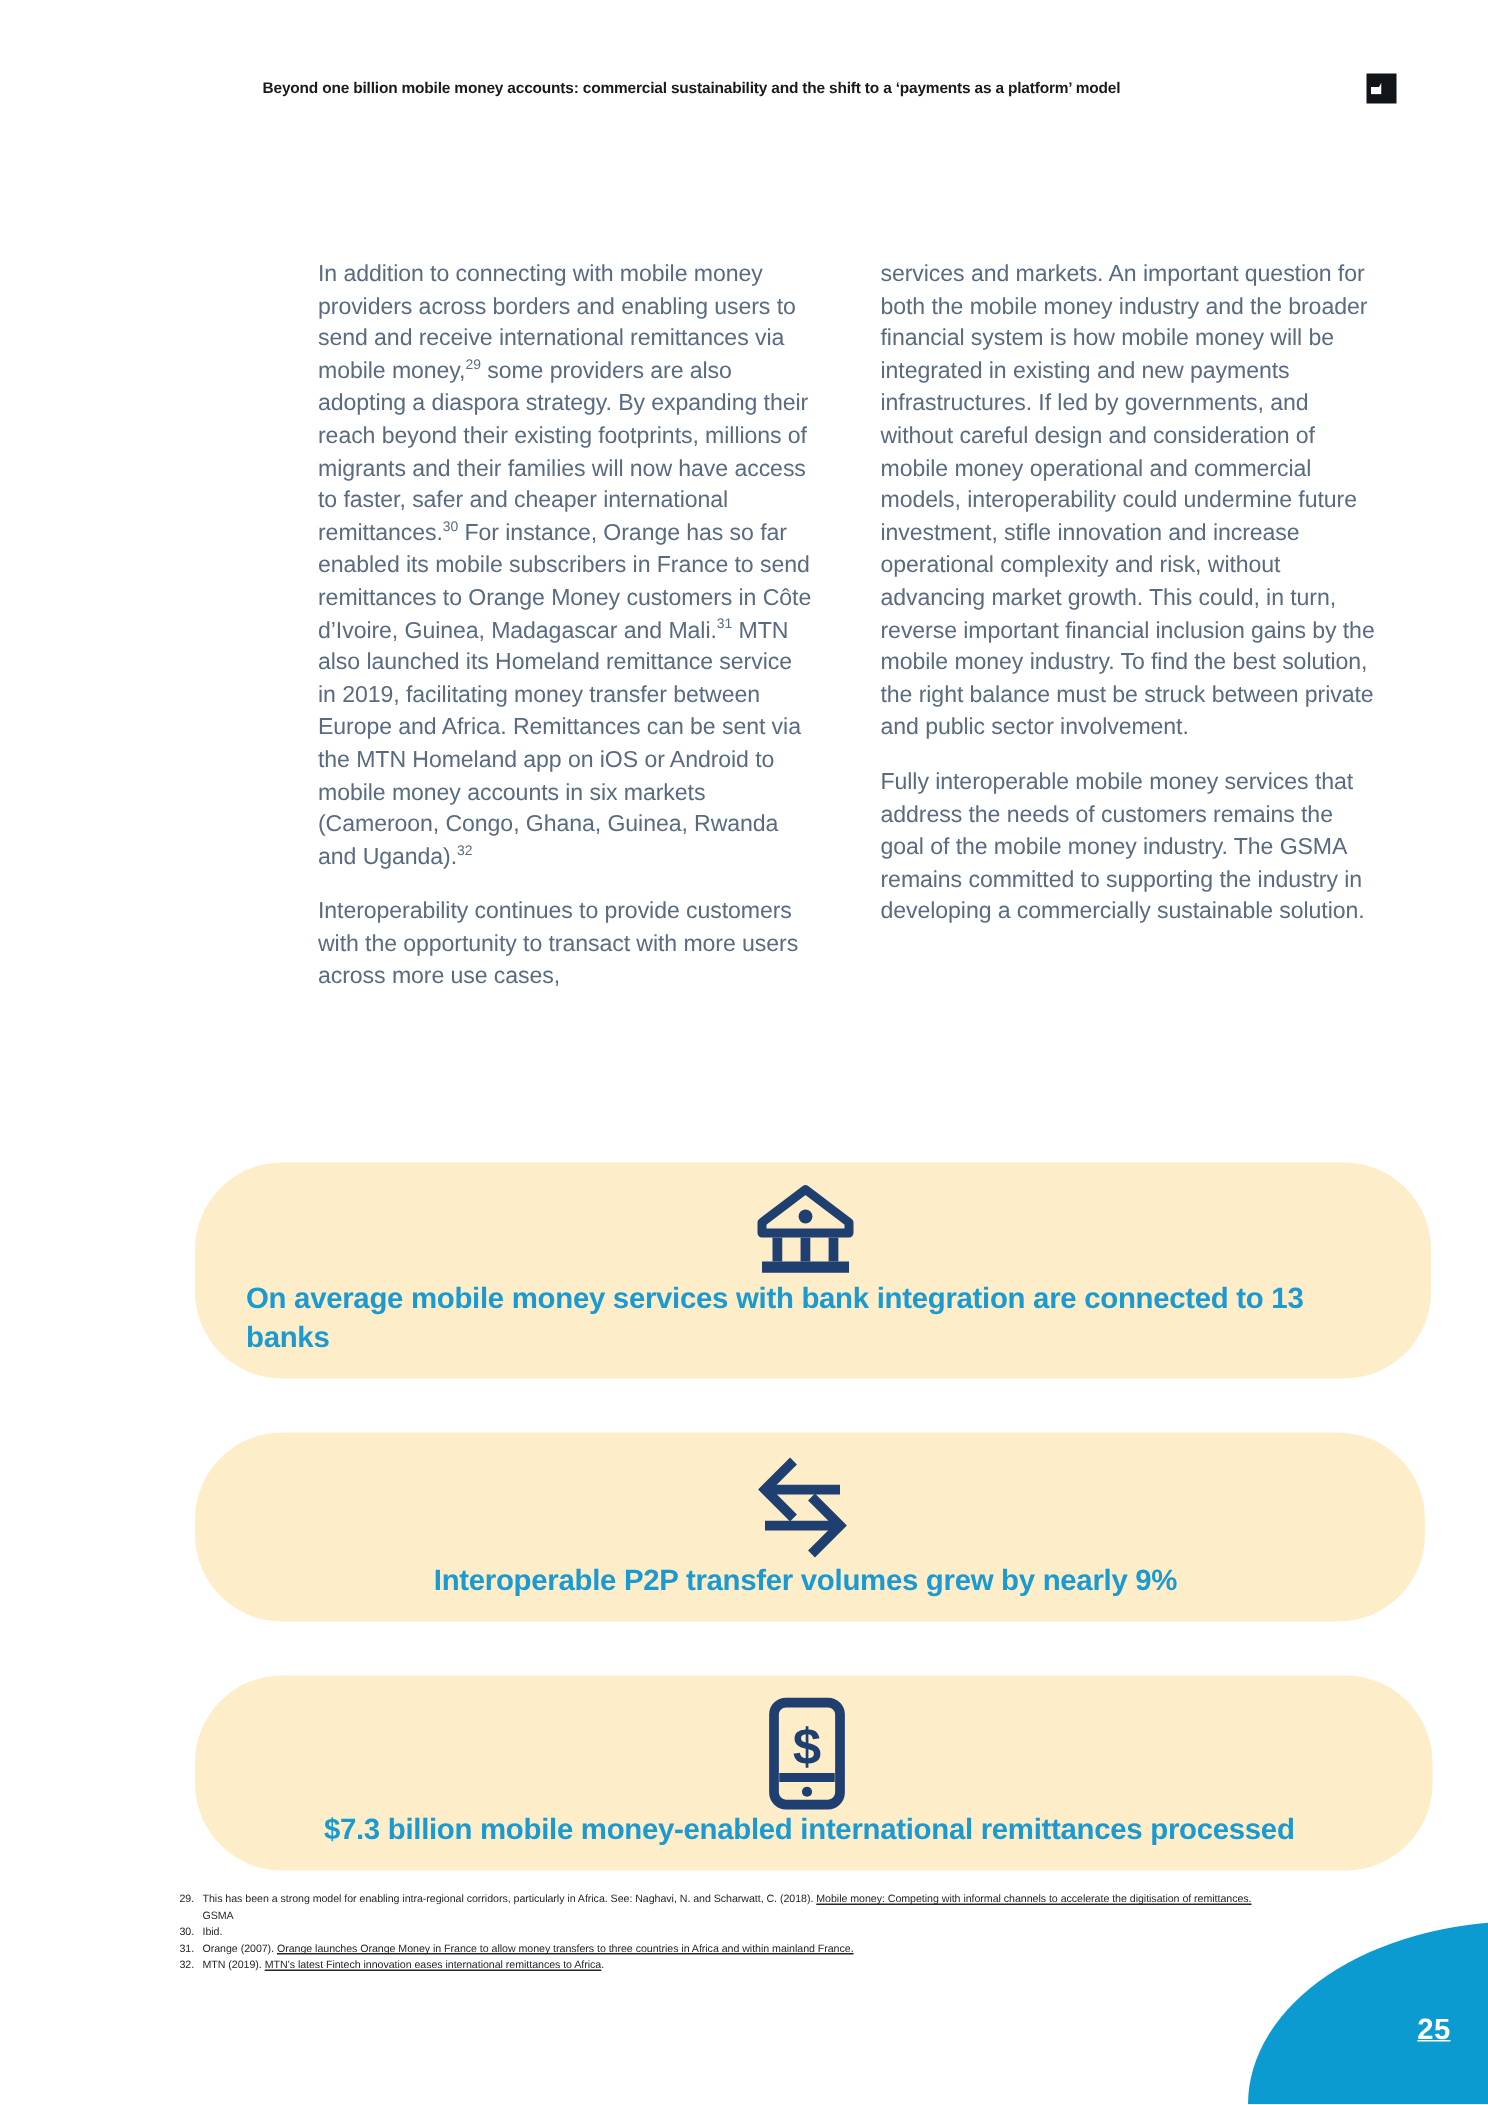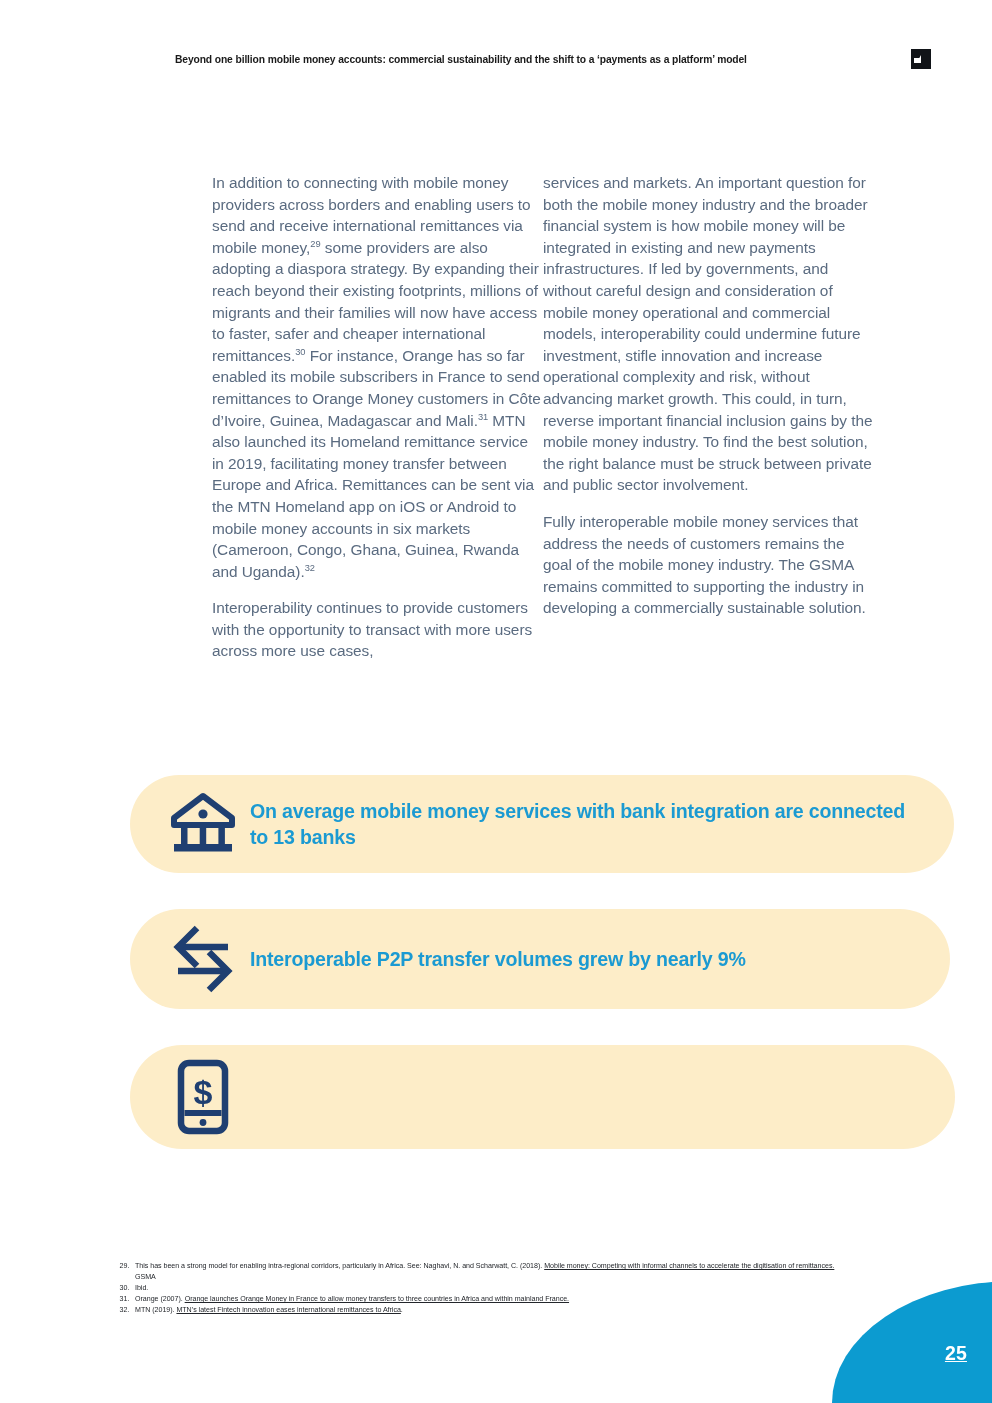--- a/index.html
+++ b/index.html
@@ -63,20 +63,21 @@
     clip-path: polygon(0% 38%, 38% 38%, 50% 0%, 50% 100%, 0% 100%);
   }
 
   
   #body-columns {
     position: absolute;
     left: 190px;
     top: 172px;
     width: 706px;
     display: flex;
+    gap: 44px;
   }
   .col { width: 331px; }
   .col p {
     font-size: 15.4px;
     line-height: 21.6px;
     color: #5a6b80;
     font-family: "Liberation Sans", sans-serif;
     font-weight: 400;
     letter-spacing: -0.05px;
   }
@@ -95,20 +96,21 @@
     width: 830px;
   }
   .callout {
     position: relative;
     background: #fdedc8;
     border-radius: 58px;
     display: flex;
     align-items: center;
     min-height: 98px;
     padding: 14px 40px 14px 30px;
+    flex-direction: column;
   }
   .callout + .callout { margin-top: 36px; }
   .callout-1 { width: 824px; }
   .callout-2 { width: 820px; }
   .callout-3 { width: 825px; }
 
   .callout-icon {
     flex: 0 0 auto;
     width: 86px;
     display: flex;
@@ -227,20 +229,21 @@
 
     <div class="callout callout-3">
       <div class="callout-icon">
         <svg width="52" height="76" viewBox="0 0 52 76" fill="none">
           <rect x="4" y="4" width="44" height="68" rx="8" ry="8" stroke="#1f3f71" stroke-width="6.5" fill="none"></rect>
           <line x1="7.5" y1="54" x2="44.5" y2="54" stroke="#1f3f71" stroke-width="6"></line>
           <circle cx="26" cy="63.5" r="3.4" fill="#1f3f71"></circle>
           <text x="26" y="45" text-anchor="middle" font-family="'Liberation Sans', sans-serif" font-size="34" font-weight="bold" fill="#1f3f71">$</text>
         </svg>
       </div>
+      <div class="callout-text">$7.3 billion mobile money-enabled international remittances processed</div>
     </div>
 
   </div>
 
   <div id="footnotes">
 
     <div class="fn">
       <span class="fn-num">29.</span>
       <span class="fn-body"><span>This has been a strong model for enabling intra-regional corridors, particularly in Africa. See: Naghavi, N. and Scharwatt, C. (2018). </span><u>Mobile money: Competing with informal channels to accelerate the digitisation of remittances.</u><span> GSMA</span></span>
     </div>

